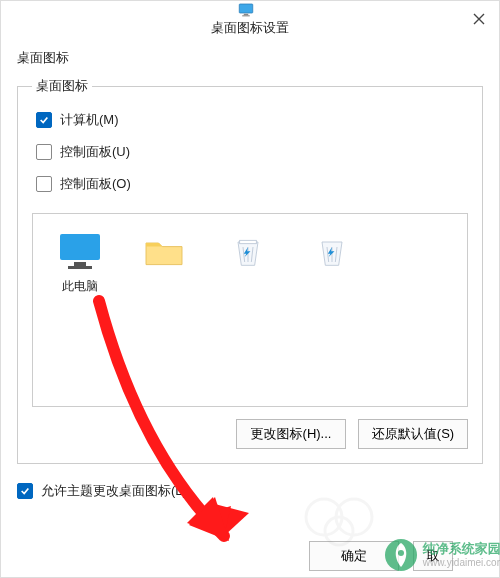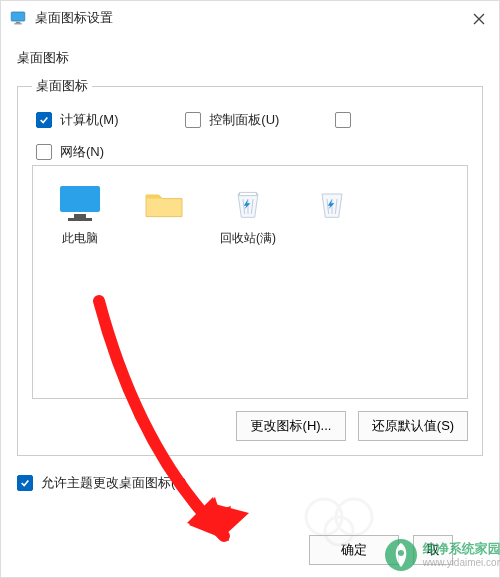--- a/index.html
+++ b/index.html
@@ -21,20 +21,21 @@
     position: relative;
     border: 1px solid #ddd;
   }
   .titlebar {
     display: flex;
     align-items: center;
     height: 34px;
     padding: 0 8px;
     background: #fff;
     position: relative;
+    flex-direction: column;
   }
   .titlebar .icon-slot {
     width: 18px; height: 18px;
     margin-right: 8px;
     display: flex; align-items: center; justify-content: center;
   }
   .titlebar .title { font-size: 13px; color: #222; }
   .titlebar .close {
     position: absolute;
     right: 8px; top: 6px;
@@ -56,21 +57,21 @@
     border: 1px solid #ccc;
     margin: 0;
     padding: 10px 14px 14px 14px;
   }
   fieldset.group > legend {
     padding: 0 4px;
     font-size: 13px;
   }
   .check-grid {
     display: grid;
-    grid-template-columns: 1fr 1fr 1fr;
+    grid-template-columns: 1fr;
     row-gap: 14px;
     column-gap: 20px;
     padding: 6px 4px 4px 4px;
   }
   .check {
     display: flex;
     align-items: center;
     gap: 8px;
   }
   .cb {
@@ -84,23 +85,23 @@
   }
   .cb.checked {
     background: #0067c0;
     border-color: #0067c0;
   }
   .cb.checked svg { stroke: #fff; }
   .cb svg { width: 10px; height: 10px; }
 
   .preview-box {
     border: 1px solid #ccc;
-    margin-top: 0;
+    margin-top: 16px;
     padding: 18px 12px 8px 12px;
-    height: 234px;
+    height: 194px;
     position: relative;
   }
   .icon-row {
     display: flex;
     gap: 14px;
     justify-content: flex-start;
   }
   .icon-item {
     width: 70px;
     text-align: center;
@@ -129,21 +130,21 @@
   }
   .allow-check {
     margin-top: 18px;
     display: flex;
     align-items: center;
     gap: 8px;
   }
 
   .bottom-actions {
     position: absolute;
-    bottom: 12px;
+    bottom: 6px;
     right: 46px;
     display: flex;
     gap: 14px;
   }
   .bottom-actions .btn { min-width: 90px; }
 
   
   .arrow-svg {
     position: absolute;
     left: 78px;
@@ -222,26 +223,23 @@
         </div>
 
 
         <div class="check">
           <span class="cb"></span>
           <span>控制面板(U)</span>
         </div>
 
         <div class="check">
           <span class="cb"></span>
+          <span>控制面板(O)</span>
         </div>
 
-        <div class="check">
-          <span class="cb"></span>
-          <span>网络(N)</span>
-        </div>
 
       </div>
 
       <div class="preview-box">
         <div class="icon-row">
 
           <div class="icon-item">
             <div class="ico">
               <svg viewBox="0 0 48 40" width="48" height="40">
                 <rect x="4" y="2" width="40" height="26" rx="2" fill="#2aa1e8"></rect>
@@ -265,21 +263,20 @@
 
           <div class="icon-item">
             <div class="ico">
               <svg viewBox="0 0 48 40" width="40" height="40">
                 <path d="M12 8 L36 8 L32 36 L16 36 Z" fill="#f4f7fb" stroke="#b8c4d4"></path>
                 <path d="M18 14 L20 32 M24 14 L24 32 M30 14 L28 32" stroke="#b8c4d4"></path>
                 <path d="M24 14 l-5 8 l3 0 l-2 4 l7 -7 l-4 0 z" fill="#1f8ed6"></path>
                 <rect x="14" y="6" width="20" height="4" fill="#fff" stroke="#b8c4d4"></rect>
               </svg>
             </div>
-            <div>回收站(满)</div>
           </div>
 
           <div class="icon-item">
             <div class="ico">
               <svg viewBox="0 0 48 40" width="40" height="40">
                 <path d="M12 8 L36 8 L32 36 L16 36 Z" fill="#f4f7fb" stroke="#b8c4d4"></path>
                 <path d="M18 14 L20 32 M24 14 L24 32 M30 14 L28 32" stroke="#b8c4d4"></path>
                 <path d="M24 14 l-5 8 l3 0 l-2 4 l7 -7 l-4 0 z" fill="#1f8ed6"></path>
               </svg>
             </div>

